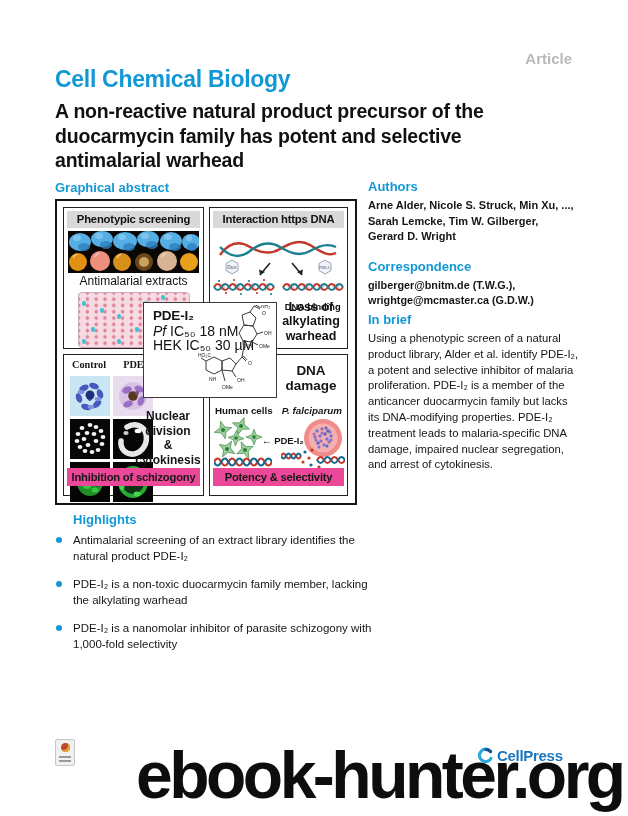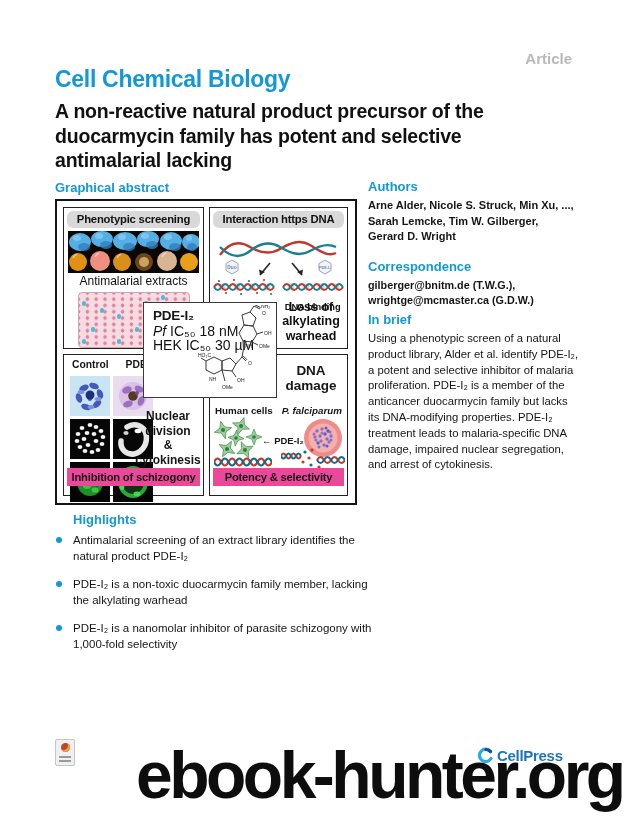--- a/index.html
+++ b/index.html
@@ -13,36 +13,36 @@
   .blue-head { font-size:13px; font-weight:700; color:#1398d6; }
   .ga-head { position:absolute; top:180px; left:55px; }
 
   
   .ga-box { position:absolute; top:199px; left:55px; width:302px; height:306px; border:2.5px solid #151515; background:#fff; }
   .panel { position:absolute; border:1.3px solid #222; background:#fff; }
   .p-tl { left:6px; top:6px; width:141px; height:142px; }
   .p-tr { left:152px; top:6px; width:139px; height:142px; }
   .p-bl { left:6px; top:153px; width:141px; height:142px; }
   .p-br { left:152px; top:153px; width:139px; height:142px; }
-  .bar { margin:3px; height:17px; background:#d9d9d9; color:#111; font-size:11.3px; font-weight:700; text-align:center; line-height:17px; letter-spacing:-0.2px;border-radius:6px; }
+  .bar { margin:3px; height:17px; background:#d9d9d9; color:#111; font-size:11.3px; font-weight:700; text-align:center; line-height:17px; letter-spacing:-0.2px; }
   .bar-bottom { position:absolute; bottom:9px; left:3px; right:3px; height:18px; background:#ec4899; font-size:11.2px; font-weight:700; text-align:center; line-height:18px; letter-spacing:-0.2px; }
 
   .flasks { display:block; margin:3px auto 1px auto; }
   .tl-caption { text-align:center; font-size:12px; font-weight:500; color:#111; }
   .plate { position:relative; width:112px; height:56px; margin:4px auto 0 auto; background:#f6dbe2;
            background-image: radial-gradient(circle, #e2839b 1.7px, rgba(0,0,0,0) 2.1px);
            background-size:8.8px 6.3px; background-position:4px 3px;
            border:1px solid #cbaab4; border-radius:4px; }
   .well-cyan { position:absolute; width:4.5px; height:4.5px; border-radius:50%; background:#43bfd6; }
 
   .tr-captions { display:flex; margin-top:1px; }
   .tr-captions > div { width:50%; text-align:center; font-size:9.3px; font-weight:600; line-height:10.5px; color:#111; }
   .tr-big { position:absolute; right:2px; bottom:5px; width:68px; text-align:center; font-size:12.5px; font-weight:600; line-height:14.5px; color:#111; }
 
-  .bl-labels { display:flex; gap:17px; margin:4px 0 2px 8px; font-size:10.3px; font-weight:600; }
+  .bl-labels { display:flex; gap:17px; margin:4px 0 2px 8px; font-size:10.3px; font-weight:600;font-family:Liberation Serif, serif; }
   .micro-grid { position:absolute; left:6px; top:21px; display:grid; grid-template-columns:40px 40px; grid-auto-rows:40px; gap:3px; }
   .bl-big { position:absolute; right:1px; top:54px; width:68px; text-align:center; font-size:12px; font-weight:600; line-height:14.5px; }
 
   .br-big { position:absolute; top:8px; right:5px; width:62px; text-align:center; font-size:13.5px; font-weight:600; line-height:15px; }
   .br-labels { position:absolute; top:50px; left:0; right:0; display:flex; justify-content:space-between; padding:0 5px; font-size:9.8px; font-weight:600; }
   .br-parasite { font-style:italic; }
   .cells-svg { position:absolute; left:2px; top:62px; }
   .rbc-svg { position:absolute; right:3px; top:62px; }
   .pde-arrow { position:absolute; left:52px; top:80px; width:48px; text-align:center; font-size:9.5px; font-weight:600; white-space:nowrap; }
   .dna-intact { position:absolute; left:4px; bottom:25px; }
@@ -85,21 +85,21 @@
 </head>
 <body>
 
 <div class="page">
 
   <div class="article-tag">Article</div>
   <div class="journal">Cell Chemical Biology</div>
   <div class="title">
     <div>A non-reactive natural product precursor of the</div>
     <div>duocarmycin family has potent and selective</div>
-    <div>antimalarial lacking</div>
+    <div>antimalarial warhead</div>
   </div>
 
   <div class="blue-head ga-head">Graphical abstract</div>
 
   <div class="ga-box">
 
     <div class="panel p-tl">
       <div class="bar">Phenotypic screening</div>
       <svg class="flasks" width="131" height="42" viewBox="0 0 131 42">
         <rect width="131" height="42" fill="#0a0705"></rect>

